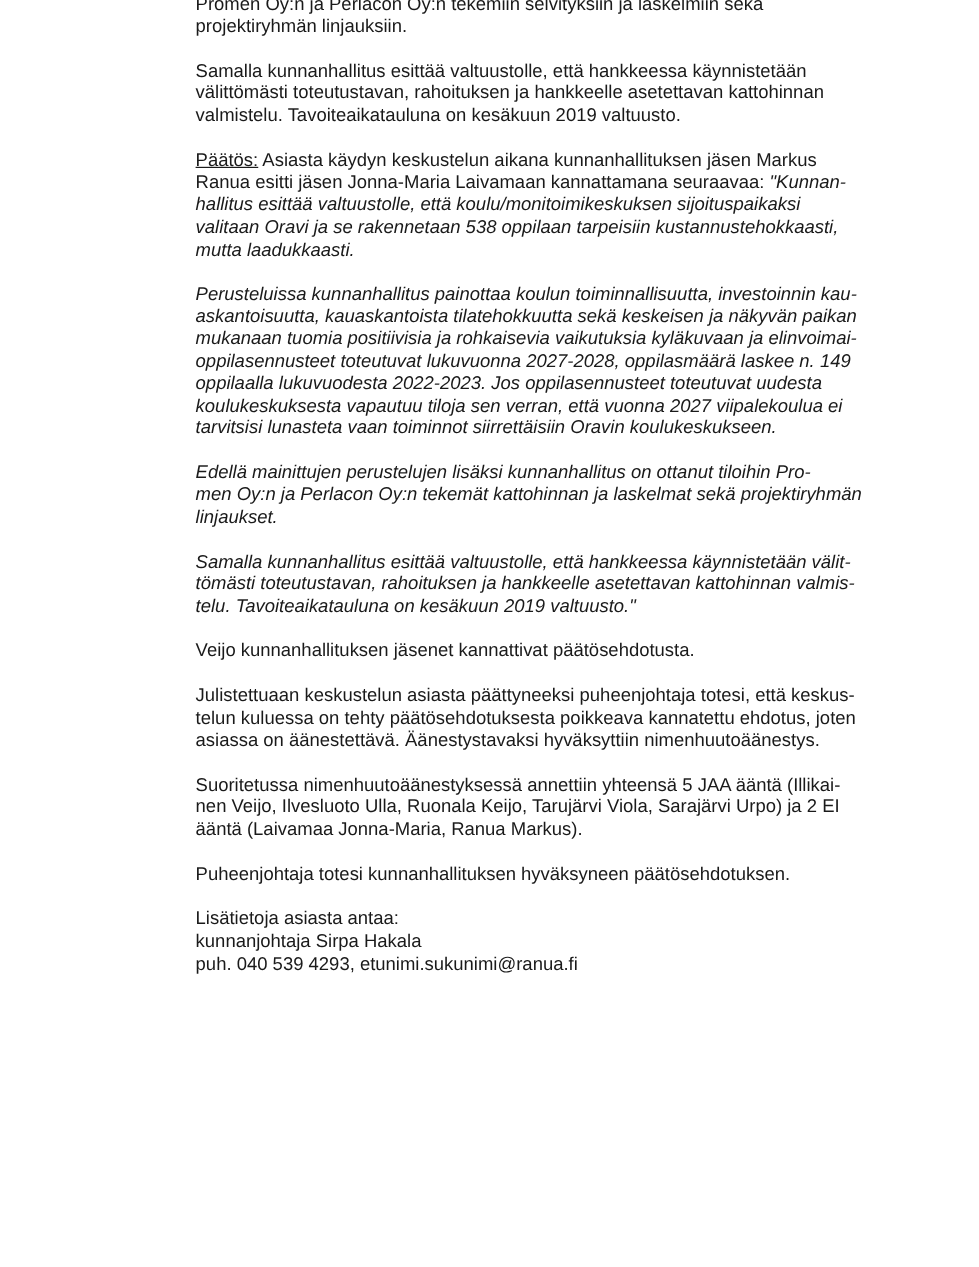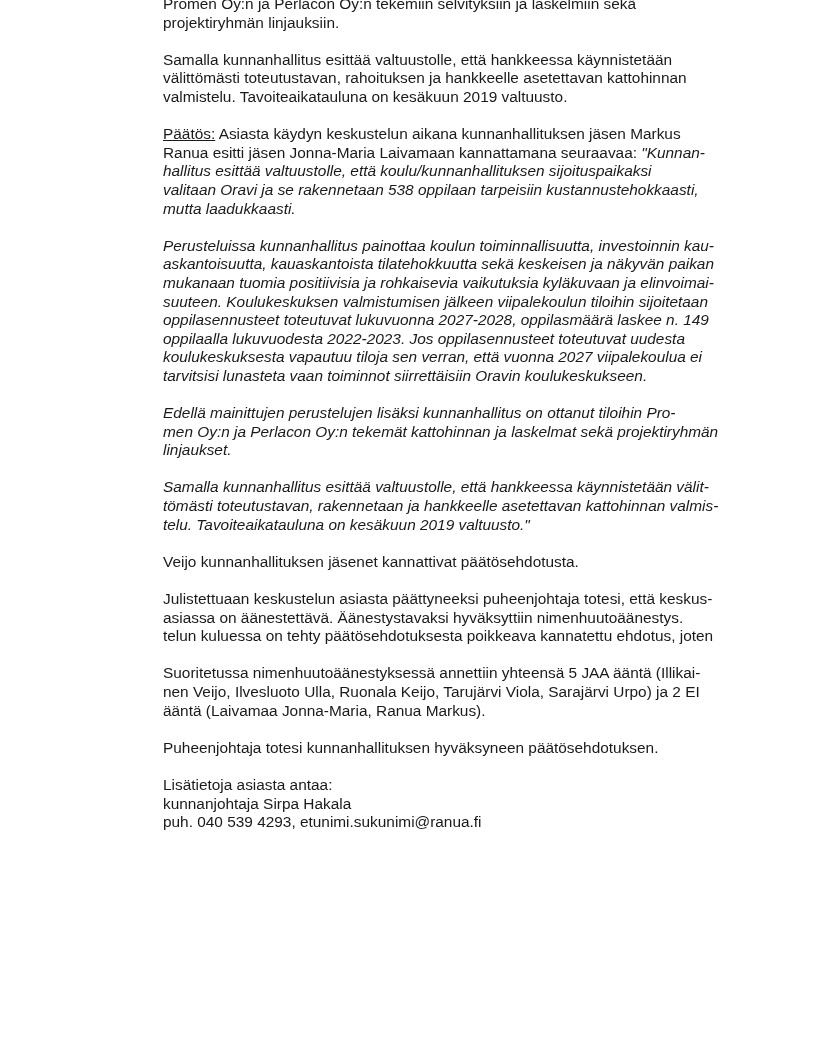--- a/index.html
+++ b/index.html
@@ -54,56 +54,55 @@
 
   <p class="para">
     <span class="line">Samalla kunnanhallitus esittää valtuustolle, että hankkeessa käynnistetään</span>
     <span class="line">välittömästi toteutustavan, rahoituksen ja hankkeelle asetettavan kattohinnan</span>
     <span class="line">valmistelu. Tavoiteaikatauluna on kesäkuun 2019 valtuusto.</span>
   </p>
 
   <p class="para">
     <span class="line"><span class="label-bold">Päätös:</span><span> Asiasta käydyn keskustelun aikana kunnanhallituksen jäsen Markus</span></span>
     <span class="line"><span>Ranua esitti jäsen Jonna-Maria Laivamaan kannattamana seuraavaa: </span><span class="italic">"Kunnan-</span></span>
-    <span class="line italic">hallitus esittää valtuustolle, että koulu/kunnanhallituksen sijoituspaikaksi</span>
+    <span class="line italic">hallitus esittää valtuustolle, että koulu/monitoimikeskuksen sijoituspaikaksi</span>
     <span class="line italic">valitaan Oravi ja se rakennetaan 538 oppilaan tarpeisiin kustannustehokkaasti,</span>
     <span class="line italic">mutta laadukkaasti.</span>
   </p>
 
   <p class="para italic">
     <span class="line">Perusteluissa kunnanhallitus painottaa koulun toiminnallisuutta, investoinnin kau-</span>
     <span class="line">askantoisuutta, kauaskantoista tilatehokkuutta sekä keskeisen ja näkyvän paikan</span>
     <span class="line">mukanaan tuomia positiivisia ja rohkaisevia vaikutuksia kyläkuvaan ja elinvoimai-</span>
-    <span class="line">suuteen. Koulukeskuksen valmistumisen jälkeen viipalekoulun tiloihin sijoitetaan</span>
     <span class="line">oppilasennusteet toteutuvat lukuvuonna 2027-2028, oppilasmäärä laskee n. 149</span>
     <span class="line">oppilaalla lukuvuodesta 2022-2023. Jos oppilasennusteet toteutuvat uudesta</span>
     <span class="line">koulukeskuksesta vapautuu tiloja sen verran, että vuonna 2027 viipalekoulua ei</span>
     <span class="line">tarvitsisi lunasteta vaan toiminnot siirrettäisiin Oravin koulukeskukseen.</span>
   </p>
 
   <p class="para italic">
     <span class="line">Edellä mainittujen perustelujen lisäksi kunnanhallitus on ottanut tiloihin Pro-</span>
     <span class="line">men Oy:n ja Perlacon Oy:n tekemät kattohinnan ja laskelmat sekä projektiryhmän</span>
     <span class="line">linjaukset.</span>
   </p>
 
   <p class="para italic">
     <span class="line">Samalla kunnanhallitus esittää valtuustolle, että hankkeessa käynnistetään välit-</span>
-    <span class="line">tömästi toteutustavan, rakennetaan ja hankkeelle asetettavan kattohinnan valmis-</span>
+    <span class="line">tömästi toteutustavan, rahoituksen ja hankkeelle asetettavan kattohinnan valmis-</span>
     <span class="line">telu. Tavoiteaikatauluna on kesäkuun 2019 valtuusto."</span>
   </p>
 
   <p class="para">
     <span class="line">Veijo kunnanhallituksen jäsenet kannattivat päätösehdotusta.</span>
   </p>
 
   <p class="para">
     <span class="line">Julistettuaan keskustelun asiasta päättyneeksi puheenjohtaja totesi, että keskus-</span>
+    <span class="line">telun kuluessa on tehty päätösehdotuksesta poikkeava kannatettu ehdotus, joten</span>
     <span class="line">asiassa on äänestettävä. Äänestystavaksi hyväksyttiin nimenhuutoäänestys.</span>
-    <span class="line">telun kuluessa on tehty päätösehdotuksesta poikkeava kannatettu ehdotus, joten</span>
   </p>
 
 
   <p class="para">
     <span class="line">Suoritetussa nimenhuutoäänestyksessä annettiin yhteensä 5 JAA ääntä (Illikai-</span>
     <span class="line">nen Veijo, Ilvesluoto Ulla, Ruonala Keijo, Tarujärvi Viola, Sarajärvi Urpo) ja 2 EI</span>
     <span class="line">ääntä (Laivamaa Jonna-Maria, Ranua Markus).</span>
   </p>
 
   <p class="para">

